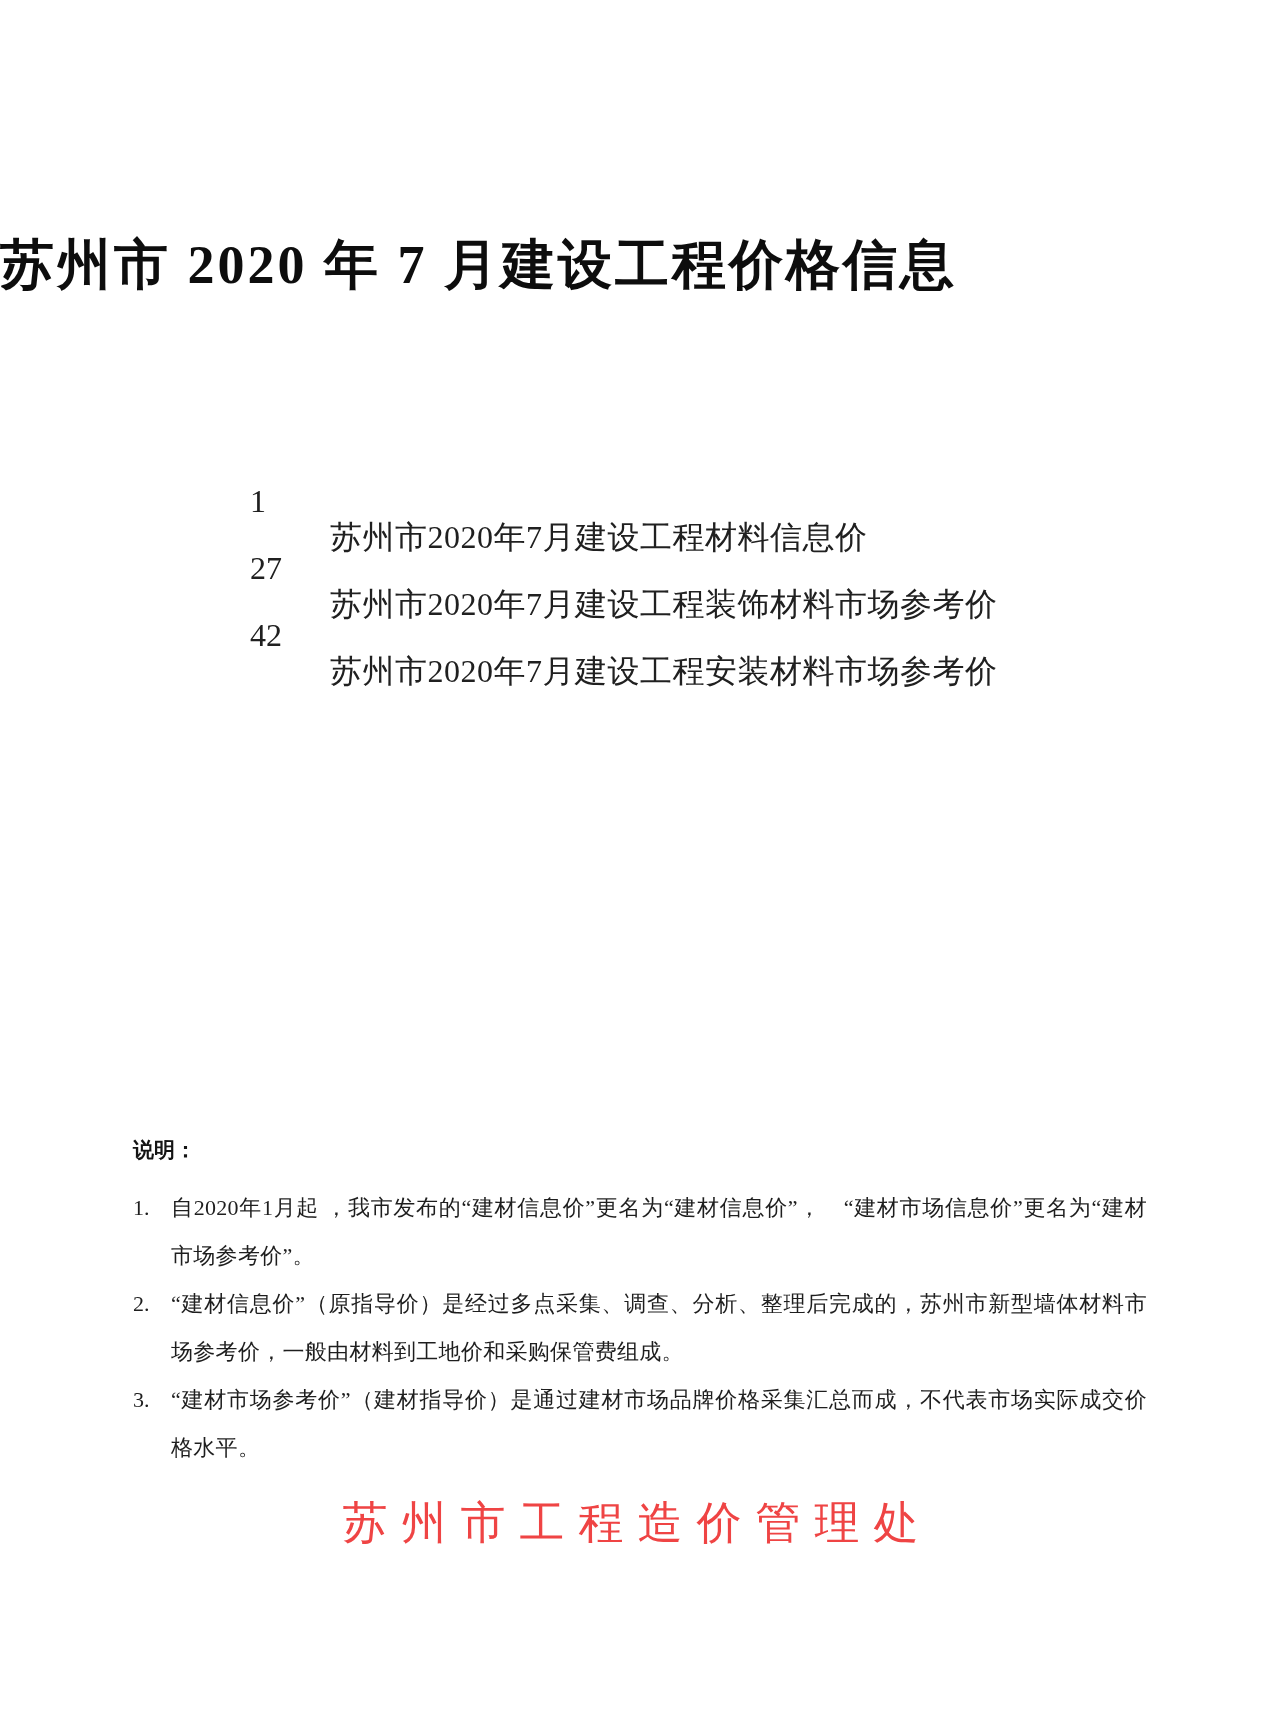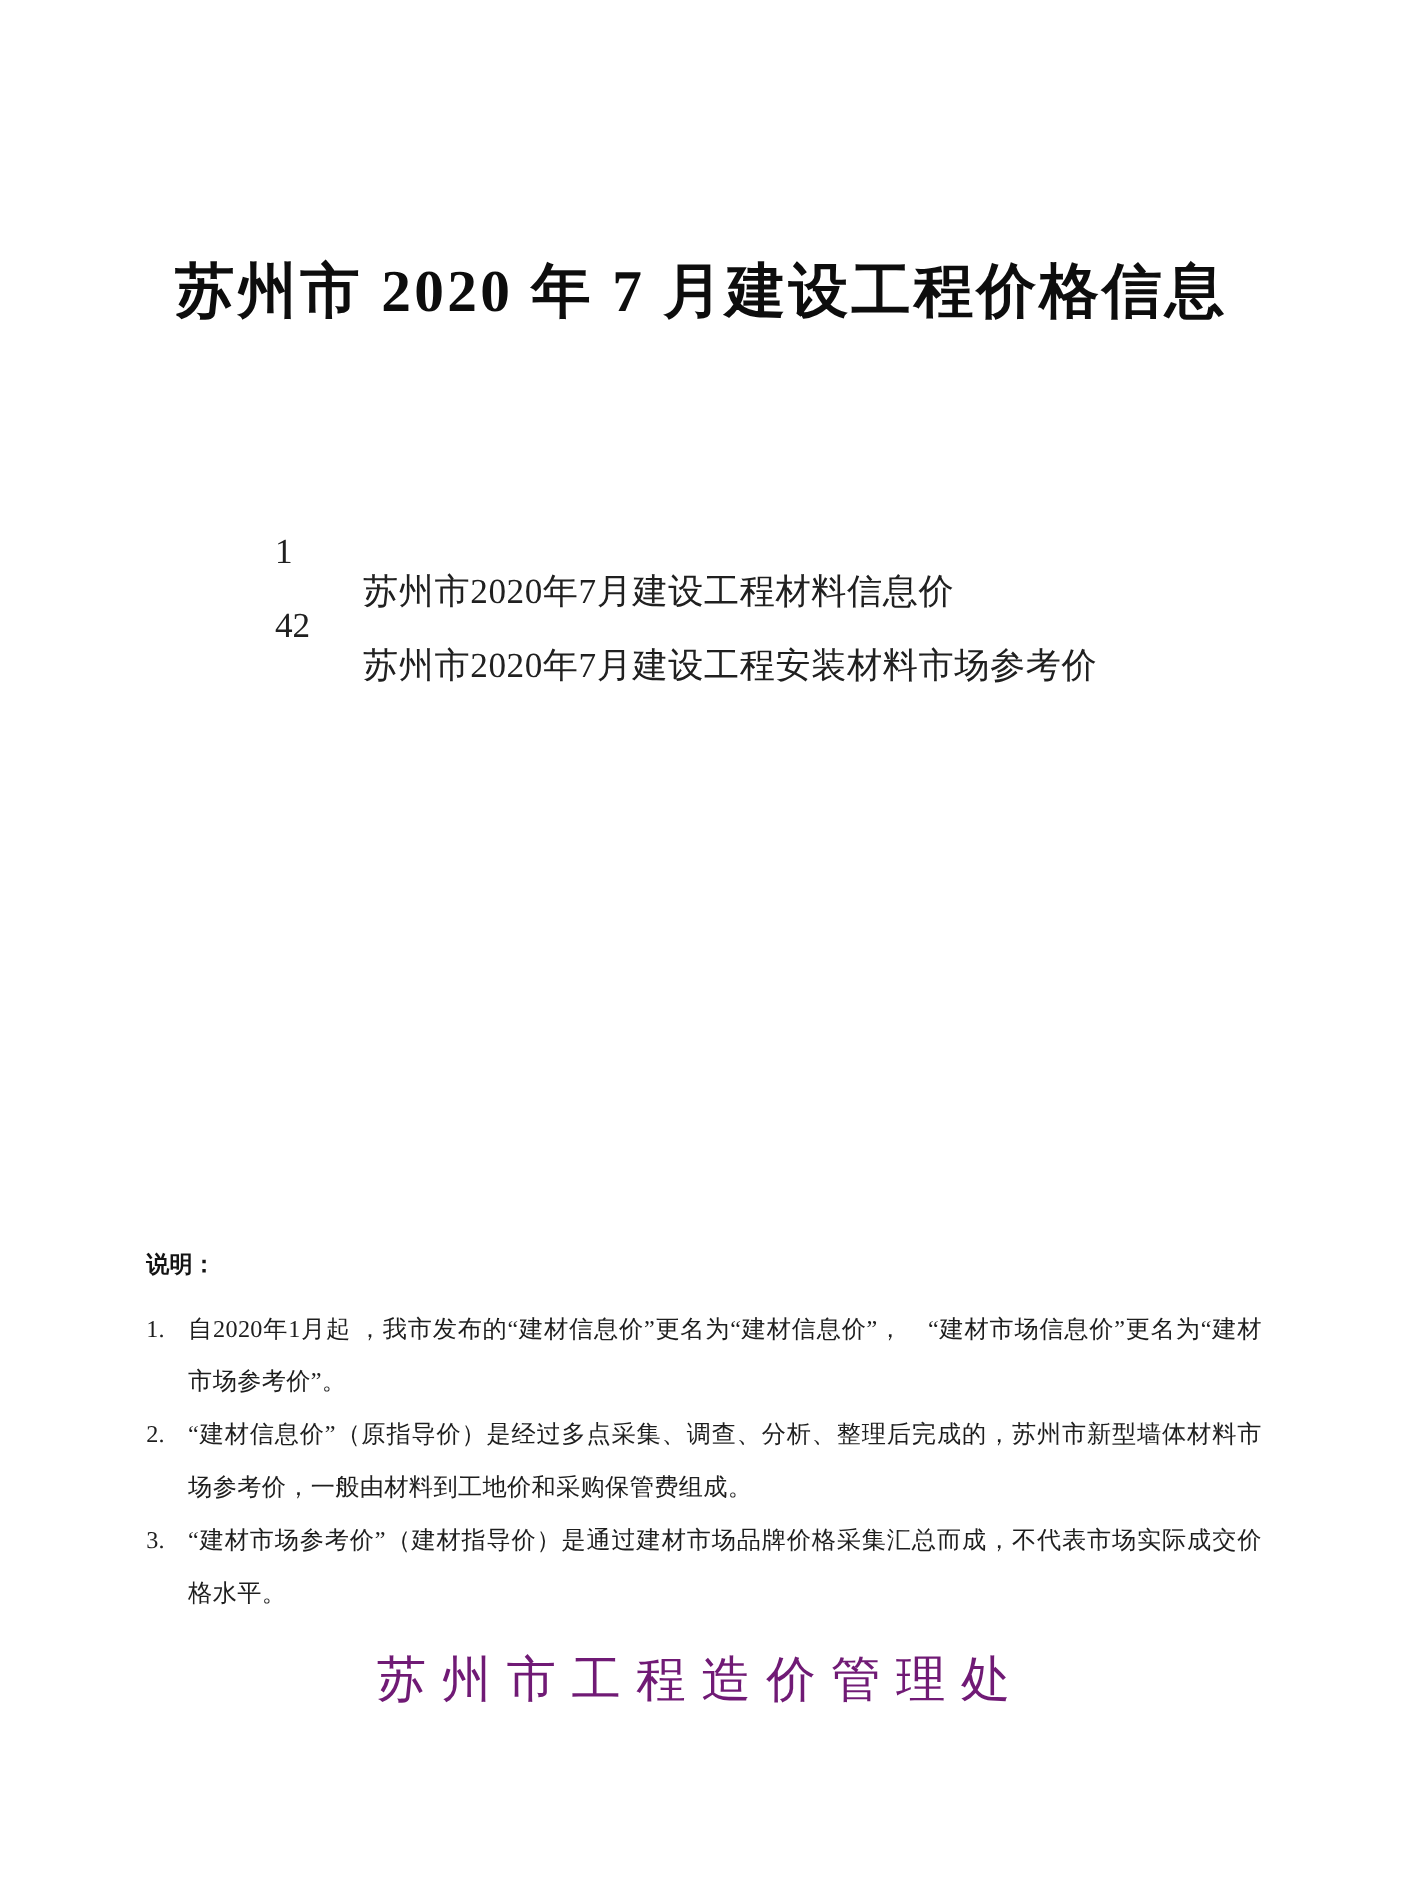--- a/index.html
+++ b/index.html
@@ -15,21 +15,20 @@
     overflow: hidden;
     font-family: "Liberation Serif", "DejaVu Serif", serif;
     color: #1c1c1c;
   }
   .doc-title {
     position: absolute;
     top: 228px;
     left: 0;
     width: 100%;
     margin: 0;
-    text-align: center;
     font-size: 54px;
     line-height: 74px;
     font-weight: bold;
     letter-spacing: 3px;
     color: #0d0d0d;
     white-space: nowrap;
   }
   .toc {
     position: absolute;
     top: 482px;
@@ -88,35 +87,40 @@
   .footer-org {
     position: absolute;
     top: 1498px;
     left: 0;
     width: 100%;
     text-align: center;
     font-size: 45px;
     line-height: 58px;
     font-weight: 400;
     letter-spacing: 14px;
-    color: #701a75;
+    color: #ef4444;
     white-space: nowrap;
+    font-family: Liberation Mono, monospace;
   }
 </style>
 </head>
 <body>
 
 <div class="page">
 
   <h1 class="doc-title">苏州市 2020 年 7 月建设工程价格信息</h1>
 
   <div class="toc">
     <div class="toc-row">
       <span class="toc-page">1</span>
       <span class="toc-label">苏州市2020年7月建设工程材料信息价</span>
+    </div>
+    <div class="toc-row">
+      <span class="toc-page">27</span>
+      <span class="toc-label">苏州市2020年7月建设工程装饰材料市场参考价</span>
     </div>
     <div class="toc-row">
       <span class="toc-page">42</span>
       <span class="toc-label">苏州市2020年7月建设工程安装材料市场参考价</span>
     </div>
   </div>
 
   <div class="notes">
     <div class="notes-heading">说明：</div>
     <div class="note-item">

